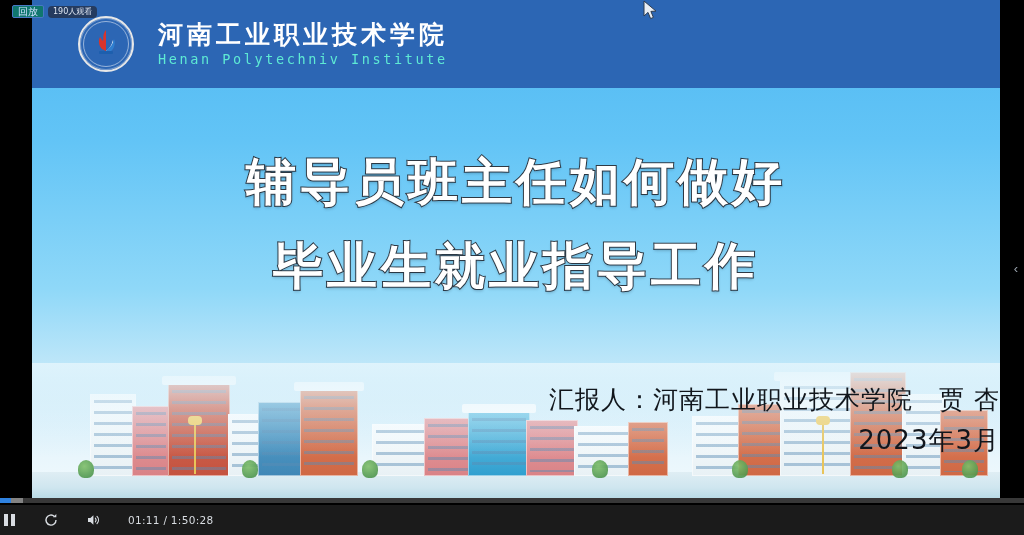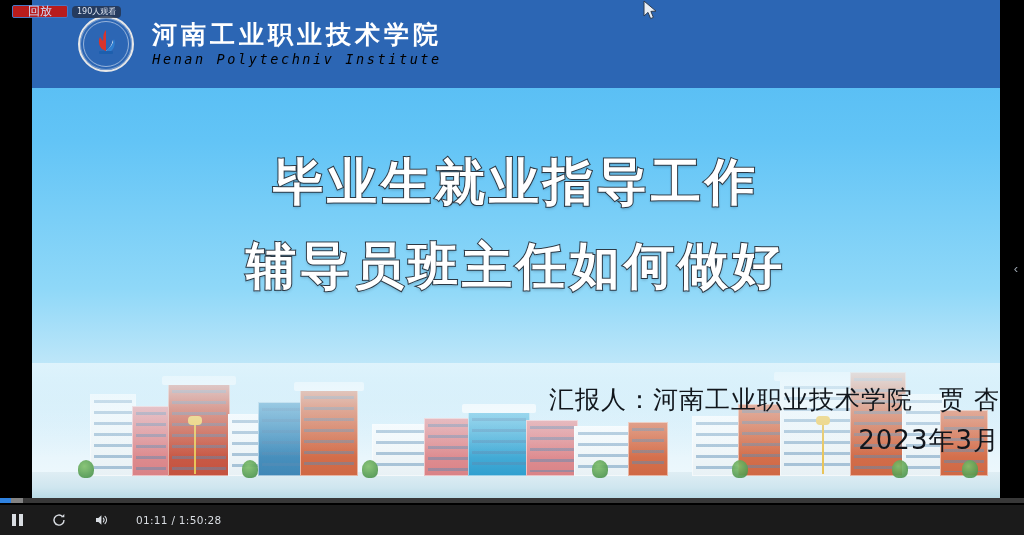--- a/index.html
+++ b/index.html
@@ -37,29 +37,29 @@
     box-shadow:0 0 0 1px rgba(255,255,255,.35) inset;
   }
   .logo-emblem .ring {
     position:absolute; inset:3px; border-radius:50%;
     border:1px solid rgba(255,255,255,.5);
   }
   .logo-emblem .flame {
     position:absolute; left:50%; top:46%; transform:translate(-50%,-50%);
     width:30px; height:30px;
   }
-  .school-text { margin-left:18px;text-align:center; }
+  .school-text { margin-left:24px; }
   .school-cn {
     color:#fff; font-size:25px; font-weight:bold; letter-spacing:4px;
     font-family:"DejaVu Sans","Liberation Sans",sans-serif; line-height:1.1;
     white-space:nowrap;
   }
   .school-en {
-    color:#000000; font-size:13.5px; letter-spacing:2.6px; margin-top:3px;
-    font-family:"DejaVu Sans Mono","Liberation Mono",monospace; white-space:nowrap;font-style:italic;
+    color:#5eead4; font-size:13.5px; letter-spacing:2.6px; margin-top:3px;
+    font-family:"DejaVu Sans Mono","Liberation Mono",monospace; white-space:nowrap;
   }
 
   
   .campus {
     position:absolute; left:0; bottom:0; width:100%; height:135px;
     overflow:hidden; z-index:1;
   }
   .campus .ground {
     position:absolute; left:0; bottom:0; width:100%; height:26px;
     background:linear-gradient(180deg,#dfeef4 0%,#cfe6ef 60%,#b9dbe6 100%);
@@ -118,22 +118,22 @@
   }
   .byline.date { font-size:26px;padding-left:16px; }
 
   
   .viewer-badge {
     position:absolute; left:12px; top:5px; z-index:8;
     display:flex; align-items:center; gap:4px;
     height:13px;
   }
   .tag-replay {
-    background:#b91c1c; color:#cfe0ff; font-size:12px; line-height:11px;
-    padding:0 15px; border-radius:2px; border:1px solid #4878c4;
+    background:#0f766e; color:#cfe0ff; font-size:10px; line-height:11px;
+    padding:0 5px; border-radius:2px; border:1px solid #4878c4;
     font-family:"DejaVu Sans","Liberation Sans",sans-serif;
   }
   .viewer-count {
     background:rgba(36,48,70,.78); color:#dfe6f2; font-size:8px; line-height:12px;
     padding:0 5px; border-radius:4px;
     font-family:"DejaVu Sans","Liberation Sans",sans-serif;
   }
 
   
   .edge-arrow {
@@ -148,21 +148,21 @@
     display:flex; align-items:center;
   }
   #progress {
     position:absolute; left:0; top:-7px; width:1024px; height:5px;
     background:rgba(255,255,255,.22); z-index:11;
   }
   #progress .buffered { position:absolute; left:0; top:0; height:100%; width:2.2%; background:rgba(255,255,255,.38); }
   #progress .played   { position:absolute; left:0; top:0; height:100%; width:1.1%; background:#2f82e0; }
 
   .ctl { display:flex; align-items:center; height:30px; }
-  .ctl-left { padding-left:8px; gap:24px; }
+  .ctl-left { gap:24px; }
   .ctl-right { margin-left:auto; padding-right:6px; gap:14px; }
   .ico {
     color:#d9dde2; display:inline-flex; align-items:center; justify-content:center;
     width:18px; height:18px; cursor:pointer;
   }
   .ico svg { display:block; }
   .time {
     color:#d9dde2; font-size:10.5px; letter-spacing:.3px; margin-left:2px;
     font-family:"DejaVu Sans","Liberation Sans",sans-serif; white-space:nowrap;
   }
@@ -270,22 +270,22 @@
         </div>
       <div class="lamp" style="left:790px;"></div>
       <div class="tree" style="left:700px;"></div>
       <div class="tree" style="left:860px;"></div>
       <div class="tree" style="left:930px;"></div>
 
       <div class="haze"></div>
     </div>
 
     <div class="title-block">
+      <div class="title-line">辅导员班主任如何做好</div>
       <div class="title-line">毕业生就业指导工作</div>
-      <div class="title-line">辅导员班主任如何做好</div>
     </div>
 
     <div class="byline-block">
       <div class="byline">汇报人：河南工业职业技术学院　贾 杏</div>
       <div class="byline date">2023年3月</div>
     </div>
   </div>
 
   <div class="viewer-badge">
     <span class="tag-replay">回放</span>

